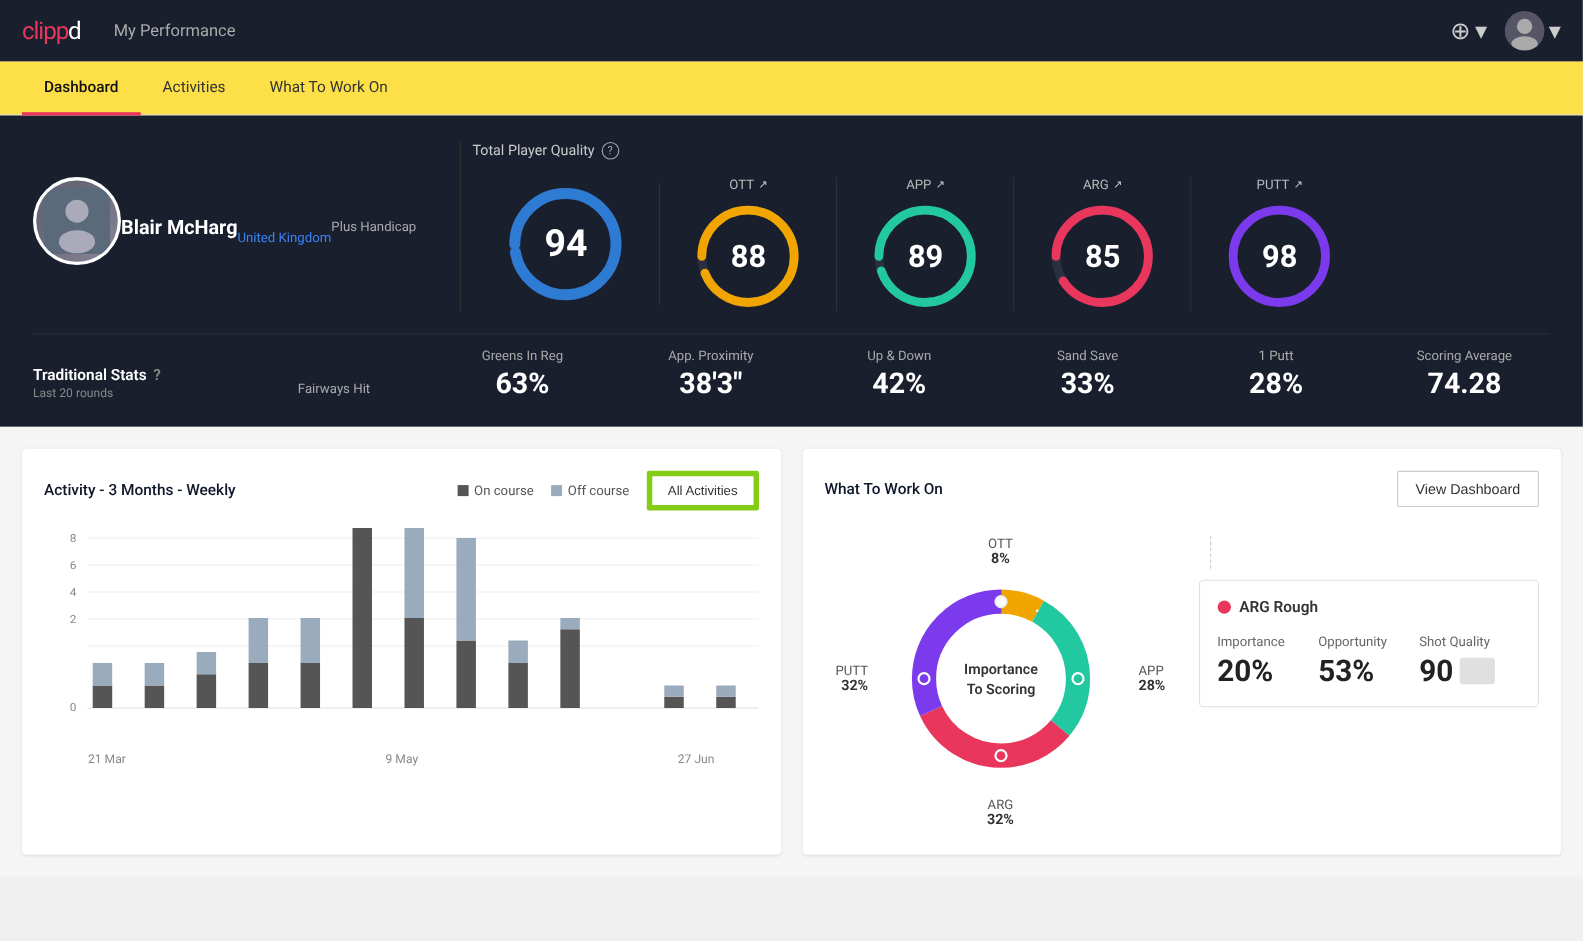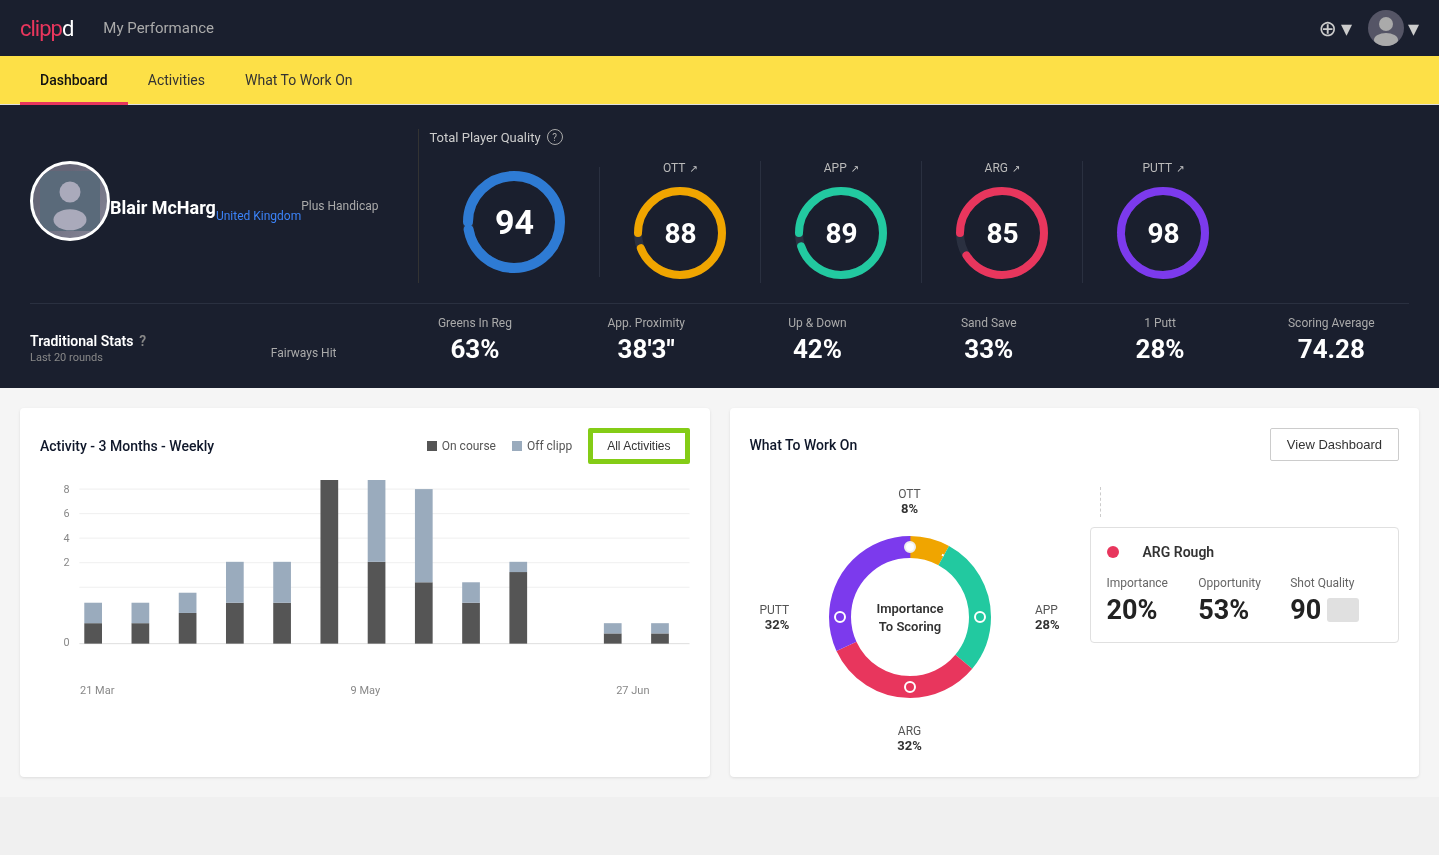--- a/index.html
+++ b/index.html
@@ -171,21 +171,21 @@
     }
     .wtwo-inner { display: flex; gap: 20px; align-items: flex-start; }
     .detail-card {
       flex: 1;
       border: 1px solid #e0e0e0;
       border-radius: 4px;
       padding: 16px;
       margin-top: 10px;
     }
     .detail-card-title {
-      display: flex; align-items: center; gap: 24px;
+      display: flex; align-items: center; gap: 8px;
       font-size: 14px; font-weight: 600; color: #333; margin-bottom: 16px;
     }
     .detail-dot { width: 12px; height: 12px; border-radius: 50%; }
     .detail-metrics { display: flex; gap: 0; }
     .detail-metric { flex: 1; }
     .detail-metric-label { font-size: 12px; color: #666; margin-bottom: 4px; }
     .detail-metric-value { font-size: 27px; font-weight: 700; color: #222; }
     .detail-metric-badge {
       display: inline-block; background: #e0e0e0; border-radius: 3px;
       width: 32px; height: 24px; vertical-align: middle;
@@ -366,21 +366,21 @@
     <div class="card-header">
       <span class="card-title">Activity - 3 Months - Weekly</span>
       <div style="display:flex;align-items:center;gap:16px;">
         <div class="legend">
           <div class="legend-item">
             <div class="legend-dot" style="background:#555;"></div>
             <span>On course</span>
           </div>
           <div class="legend-item">
             <div class="legend-dot" style="background:#9aabbd;"></div>
-            <span>Off clipp</span>
+            <span>Off course</span>
           </div>
         </div>
         <button class="all-activities-btn">All Activities</button>
       </div>
     </div>
 
     <div class="chart-area">
       <svg class="chart-svg" viewBox="0 0 660 220" preserveAspectRatio="none">
 
         <line x1="40" y1="10" x2="660" y2="10" stroke="#eee" stroke-width="1"></line>

